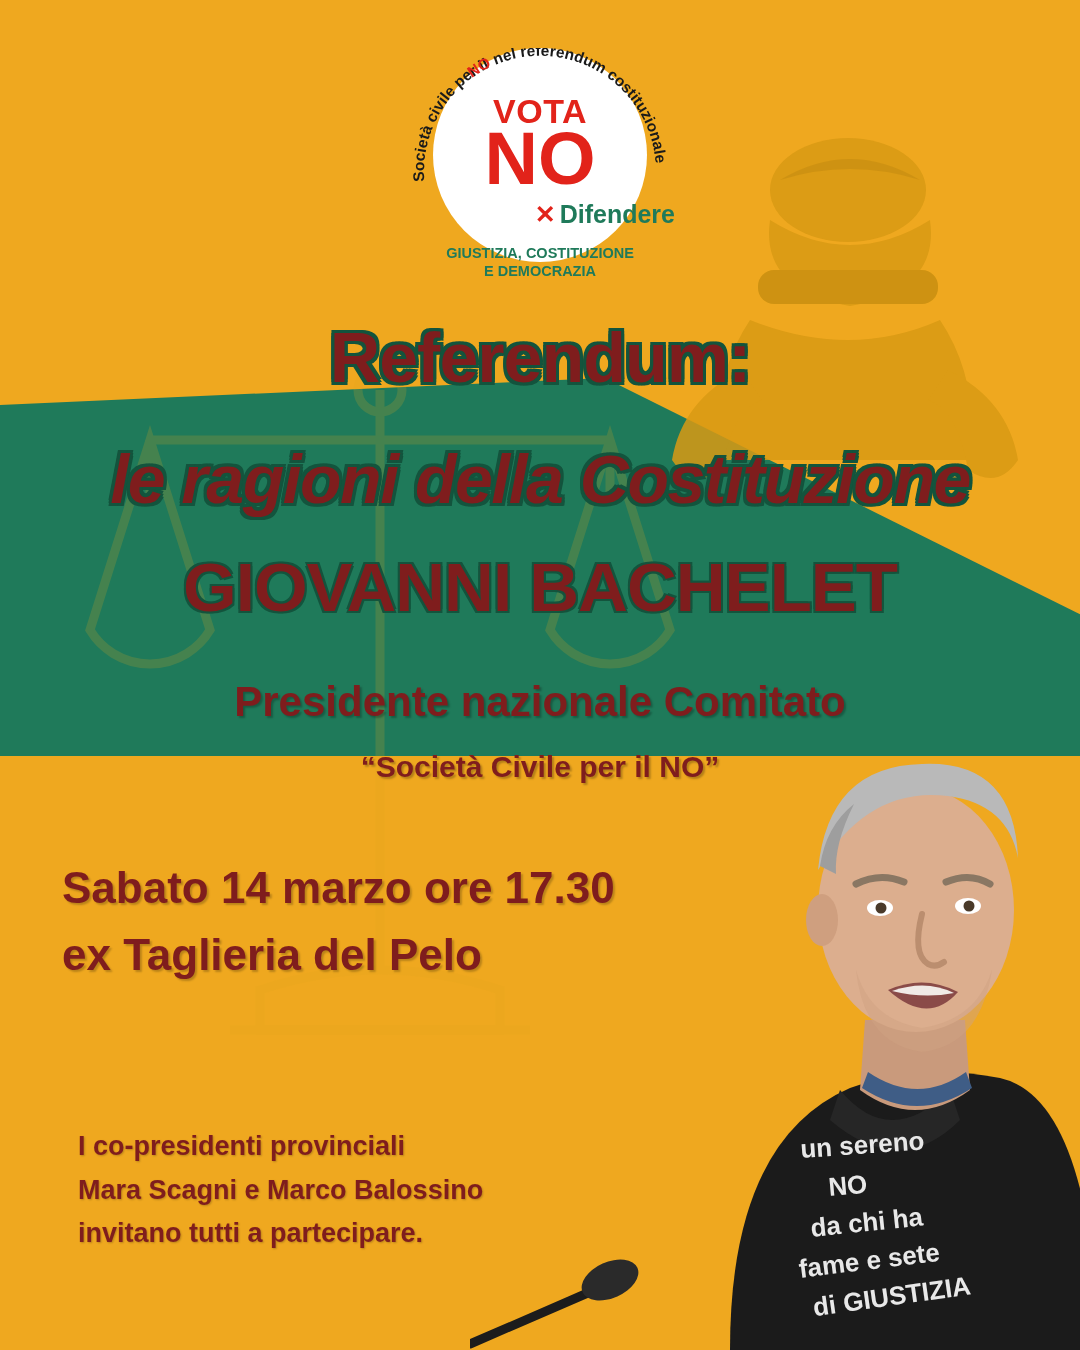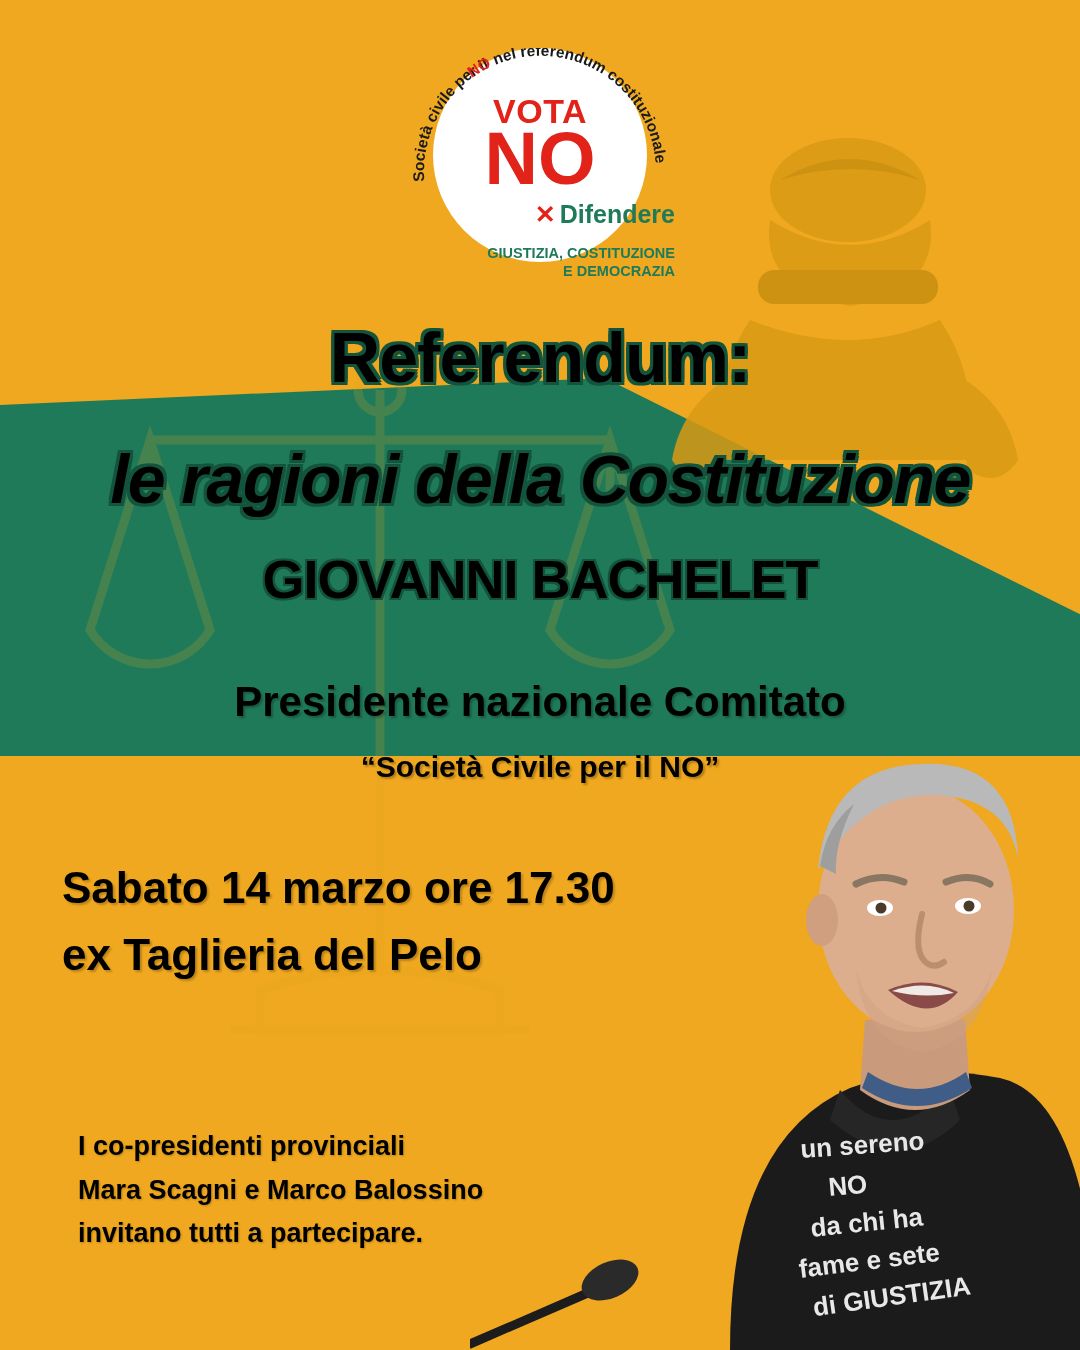--- a/index.html
+++ b/index.html
@@ -73,34 +73,33 @@
   }
   .logo-difendere {
     position: absolute; left: 0; right: 0; top: 152px;
     font-size: 25px; font-weight: 700; color: #1f7a5a; text-align: right;
   }
   .logo-difendere .x { color: #e2231a; font-size: 25px; margin-right: 4px; }
   .logo-sub {
     position: absolute; left: 0; right: 0; top: 196px;
     font-size: 14.5px; font-weight: 700; color: #1f7a5a;
     line-height: 1.25;
-    text-align: right;
   }
 
   
   .photo {
     position: absolute;
     right: -10px; bottom: 0;
     width: 420px; height: 680px;
     z-index: 4;
   }
   .photo svg { width: 100%; height: 100%; display: block; }
 
   
-  .txt { position: absolute; z-index: 7; color: #000000; }
+  .txt { position: absolute; z-index: 7; color: #7f1d1d; }
 
   .title1 {
     top: 318px; left: 0; width: 1080px;
     text-align: center;
     font-size: 70px; font-weight: 700;
     letter-spacing: -1px;
     text-shadow:
       -3px -3px 0 #13543d, 3px -3px 0 #13543d,
       -3px 3px 0 #13543d, 3px 3px 0 #13543d,
       0 3px 0 #13543d, 3px 0 0 #13543d, -3px 0 0 #13543d, 0 -3px 0 #13543d;
@@ -111,21 +110,21 @@
     font-size: 68px; font-weight: 700; font-style: italic;
     letter-spacing: -1.5px;
     text-shadow:
       -3px -3px 0 #13543d, 3px -3px 0 #13543d,
       -3px 3px 0 #13543d, 3px 3px 0 #13543d,
       0 3px 0 #13543d, 3px 0 0 #13543d, -3px 0 0 #13543d, 0 -3px 0 #13543d;
   }
   .speaker {
     top: 548px; left: 0; width: 1080px;
     text-align: center;
-    font-size: 54px; font-weight: 700;
+    font-size: 69px; font-weight: 700;
     letter-spacing: -1px;
     text-shadow:
       -2px -2px 0 #13543d, 2px -2px 0 #13543d,
       -2px 2px 0 #13543d, 2px 2px 0 #13543d;
   }
   .role1 {
     top: 678px; left: 0; width: 1080px;
     text-align: center;
     font-size: 42px; font-weight: 700;
     text-shadow: 2px 2px 2px rgba(0,0,0,.25);

